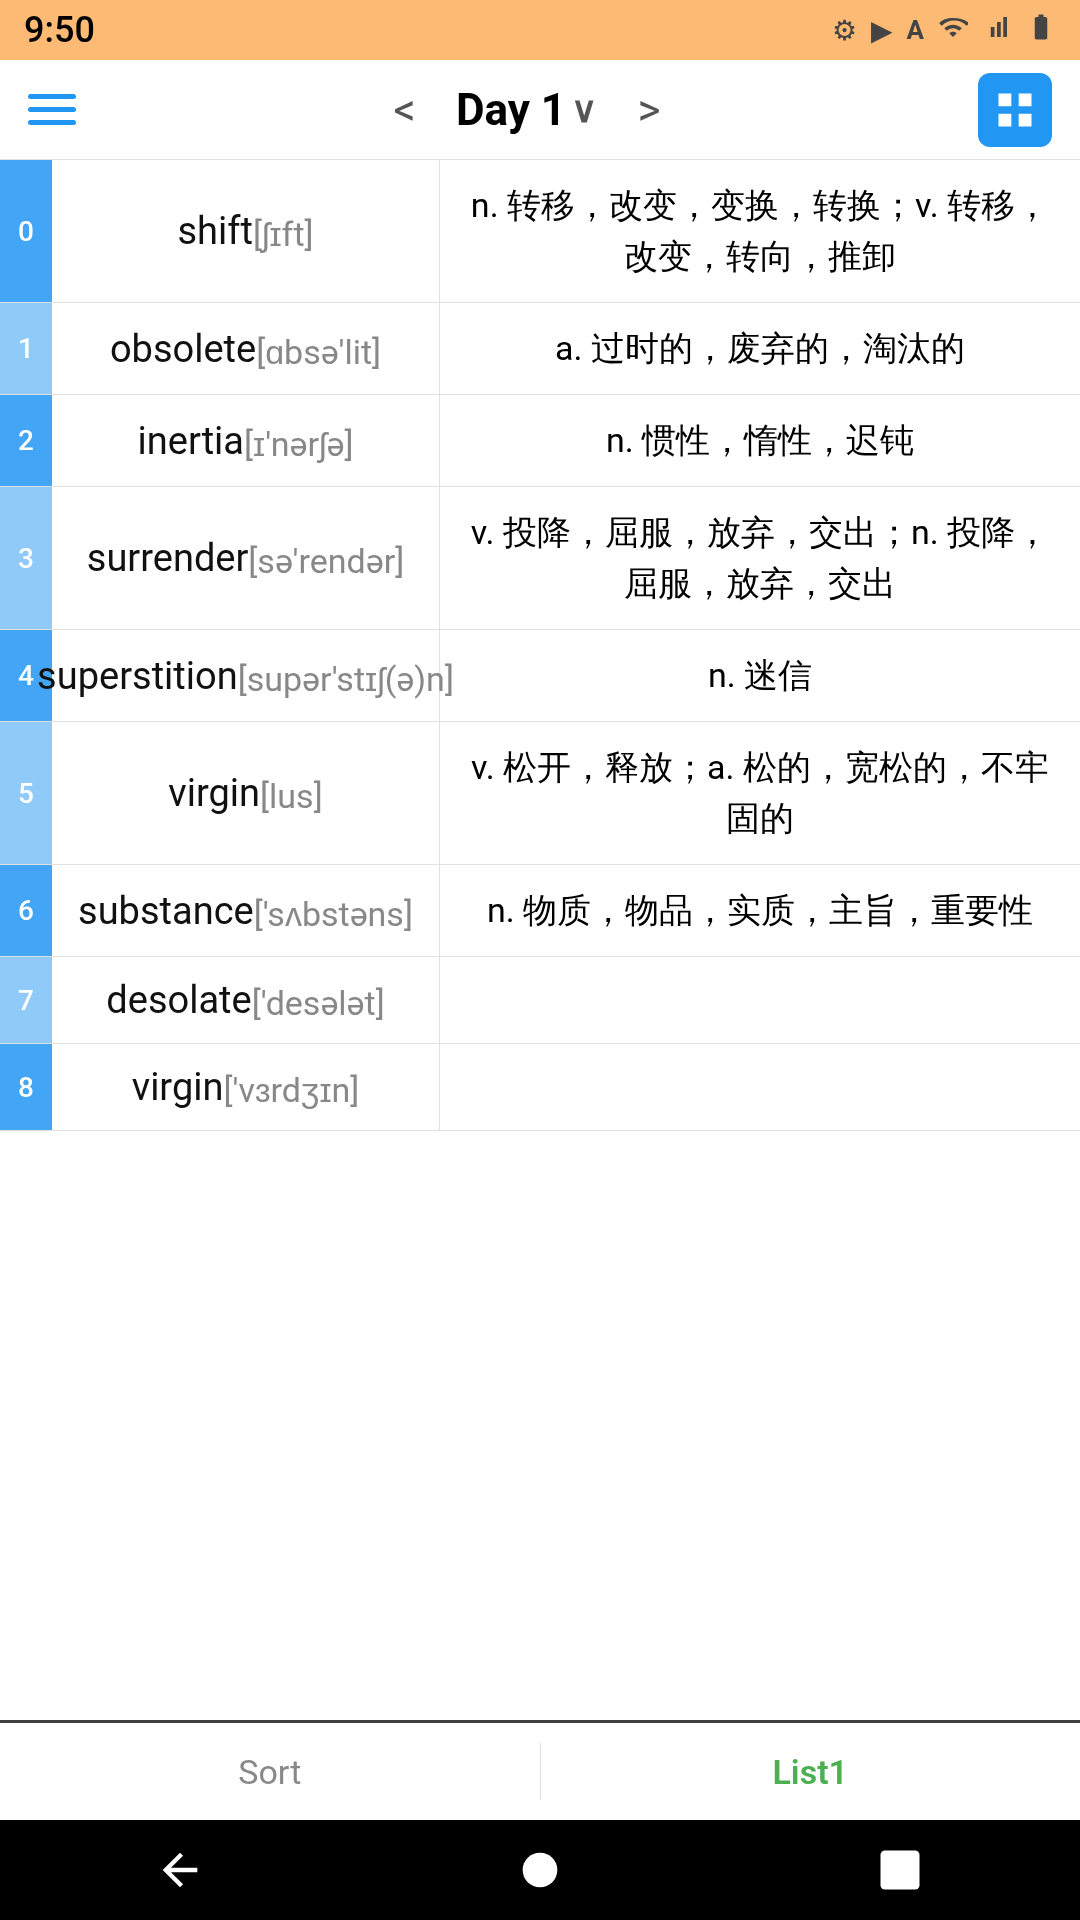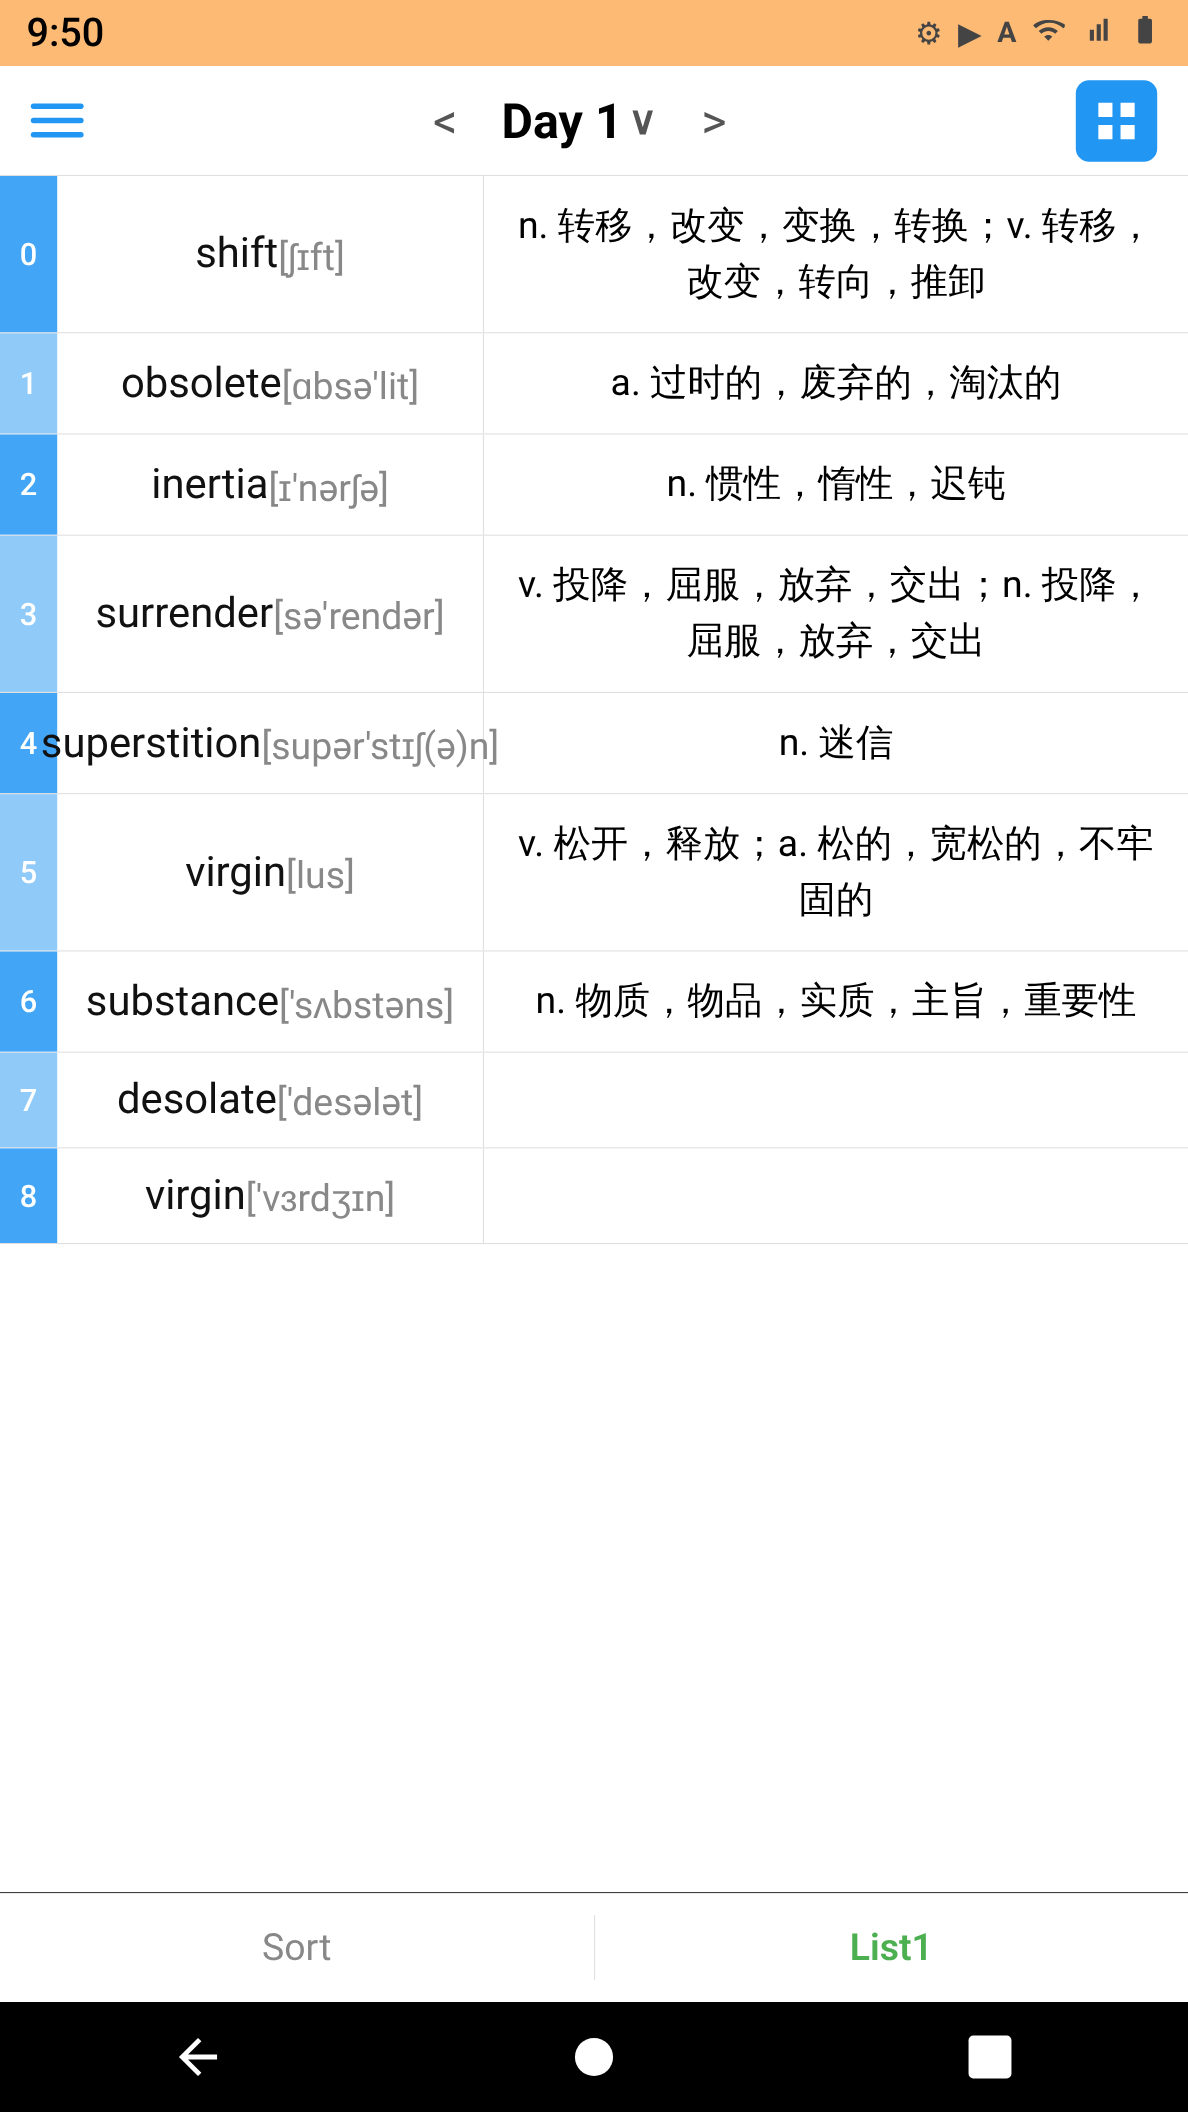--- a/index.html
+++ b/index.html
@@ -158,21 +158,21 @@
       font-size: 34px;
       color: #000000;
       text-align: center;
       line-height: 1.5;
     }
 
     
     .bottom-tab-bar {
       height: 100px;
       display: flex;
-      border-top: 1px solid #404040;
+      border-top: 3px solid #404040;
       flex-shrink: 0;
     }
     .bottom-tab {
       flex: 1;
       display: flex;
       align-items: center;
       justify-content: center;
       font-size: 34px;
       cursor: pointer;
       color: #888;

